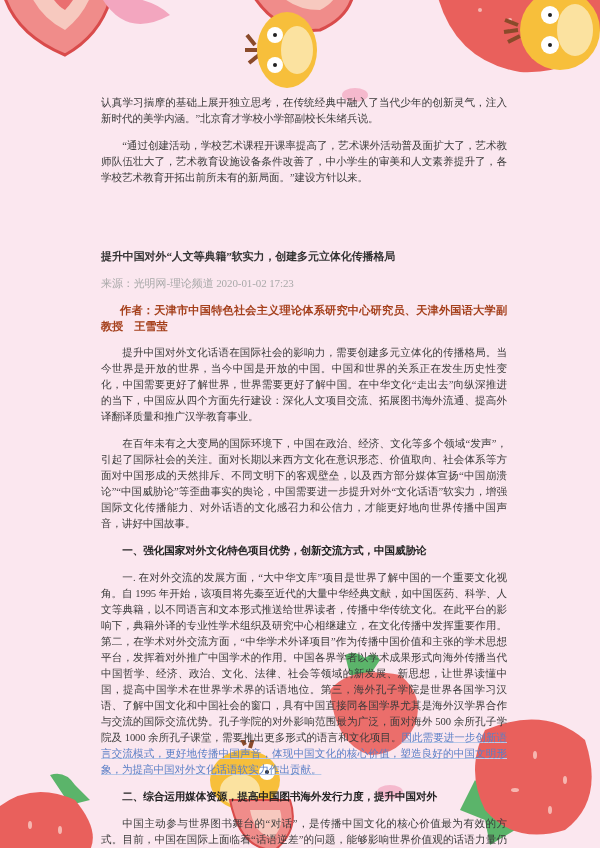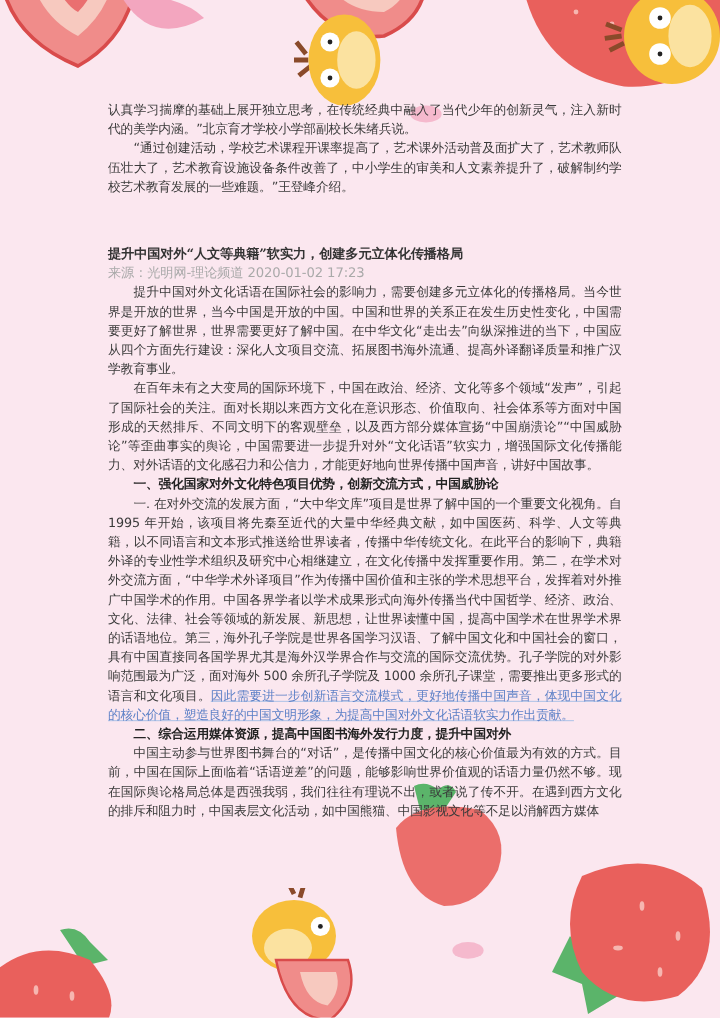--- a/index.html
+++ b/index.html
@@ -7,21 +7,21 @@
     width: 600px; height: 848px; overflow: hidden; position: relative;
     background: #fbe7ef;
     font-family: "DejaVu Sans", "Liberation Sans", sans-serif;
     color: #3a3a3a;
   }
   .deco { position: absolute; z-index: 1; }
   .content {
     position: absolute; left: 90px; top: 84px; width: 428px; z-index: 2;
     font-size: 10.6px; line-height: 16px; letter-spacing: -0.1px;
   }
-  .content p { margin: 0; text-align: justify; }
+  .content p { margin: 11px; text-align: justify; font-family: Liberation Serif, serif; }
   .indent { text-indent: 2em; }
   .gap { height: 40px; }
   .title {
     text-align: center; font-family: "DejaVu Serif", "Liberation Serif", serif;
     font-weight: bold; font-size: 11px; color: #333; margin: 0;
   }
   .source { text-align: center; color: #a9a9a9; font-size: 11px; margin: 0; }
   .author { color: #a5401c; font-weight: bold; font-size: 11.2px; text-indent: 1.7em; }
   .heading { font-weight: bold; color: #222; text-indent: 2em; }
   .link { color: #5b7fc6; text-decoration: underline; text-decoration-color: #b9c8e8; }
@@ -92,26 +92,27 @@
     <ellipse cx="110" cy="70" rx="2" ry="4" fill="#f6b6b0"></ellipse>
   <ellipse cx="60" cy="80" rx="4" ry="2" fill="#f6b6b0"></ellipse>
     <ellipse cx="95" cy="100" rx="2" ry="4" fill="#f6b6b0"></ellipse>
 </svg>
 <svg class="deco" style="left:375px;top:782px" width="30" height="20" viewBox="0 0 30 20">
   <ellipse cx="15" cy="10" rx="13" ry="7" fill="#f5b9cd"></ellipse>
 </svg>
 
 <div class="content">
   <p>认真学习揣摩的基础上展开独立思考，在传统经典中融入了当代少年的创新灵气，注入新时代的美学内涵。”北京育才学校小学部副校长朱绪兵说。</p>
-  <p class="indent">“通过创建活动，学校艺术课程开课率提高了，艺术课外活动普及面扩大了，艺术教师队伍壮大了，艺术教育设施设备条件改善了，中小学生的审美和人文素养提升了，破解制约学校艺术教育发展的一些难题。”王登峰介绍。</p>
+  <p class="indent">“通过创建活动，学校艺术课程开课率提高了，艺术课外活动普及面扩大了，艺术教师队伍壮大了，艺术教育设施设备条件改善了，中小学生的审美和人文素养提升了，各学校艺术教育开拓出前所未有的新局面。”建设方针以来。</p>
 
   <div class="gap"></div>
 
   <p class="title">提升中国对外“人文等典籍”软实力，创建多元立体化传播格局</p>
   <p class="source">来源：光明网-理论频道 2020-01-02 17:23</p>
+  <p class="author">作者：天津市中国特色社会主义理论体系研究中心研究员、天津外国语大学副教授　王雪莹</p>
 
   <p class="indent">提升中国对外文化话语在国际社会的影响力，需要创建多元立体化的传播格局。当今世界是开放的世界，当今中国是开放的中国。中国和世界的关系正在发生历史性变化，中国需要更好了解世界，世界需要更好了解中国。在中华文化“走出去”向纵深推进的当下，中国应从四个方面先行建设：深化人文项目交流、拓展图书海外流通、提高外译翻译质量和推广汉学教育事业。</p>
   <p class="indent">在百年未有之大变局的国际环境下，中国在政治、经济、文化等多个领域“发声”，引起了国际社会的关注。面对长期以来西方文化在意识形态、价值取向、社会体系等方面对中国形成的天然排斥、不同文明下的客观壁垒，以及西方部分媒体宣扬“中国崩溃论”“中国威胁论”等歪曲事实的舆论，中国需要进一步提升对外“文化话语”软实力，增强国际文化传播能力、对外话语的文化感召力和公信力，才能更好地向世界传播中国声音，讲好中国故事。</p>
 
   <p class="heading">一、强化国家对外文化特色项目优势，创新交流方式，中国威胁论</p>
   <p class="indent"><span>一. 在对外交流的发展方面，“大中华文库”项目是世界了解中国的一个重要文化视角。自 1995 年开始，该项目将先秦至近代的大量中华经典文献，如中国医药、科学、人文等典籍，以不同语言和文本形式推送给世界读者，传播中华传统文化。在此平台的影响下，典籍外译的专业性学术组织及研究中心相继建立，在文化传播中发挥重要作用。第二，在学术对外交流方面，“中华学术外译项目”作为传播中国价值和主张的学术思想平台，发挥着对外推广中国学术的作用。中国各界学者以学术成果形式向海外传播当代中国哲学、经济、政治、文化、法律、社会等领域的新发展、新思想，让世界读懂中国，提高中国学术在世界学术界的话语地位。第三，海外孔子学院是世界各国学习汉语、了解中国文化和中国社会的窗口，具有中国直接同各国学界尤其是海外汉学界合作与交流的国际交流优势。孔子学院的对外影响范围最为广泛，面对海外 500 余所孔子学院及 1000 余所孔子课堂，需要推出更多形式的语言和文化项目。</span><span class="link">因此需要进一步创新语言交流模式，更好地传播中国声音，体现中国文化的核心价值，塑造良好的中国文明形象，为提高中国对外文化话语软实力作出贡献。</span></p>
 
   <p class="heading">二、综合运用媒体资源，提高中国图书海外发行力度，提升中国对外</p>
   <p class="indent">中国主动参与世界图书舞台的“对话”，是传播中国文化的核心价值最为有效的方式。目前，中国在国际上面临着“话语逆差”的问题，能够影响世界价值观的话语力量仍然不够。现在国际舆论格局总体是西强我弱，我们往往有理说不出，或者说了传不开。在遇到西方文化的排斥和阻力时，中国表层文化活动，如中国熊猫、中国影视文化等不足以消解西方媒体</p>
 </div>

